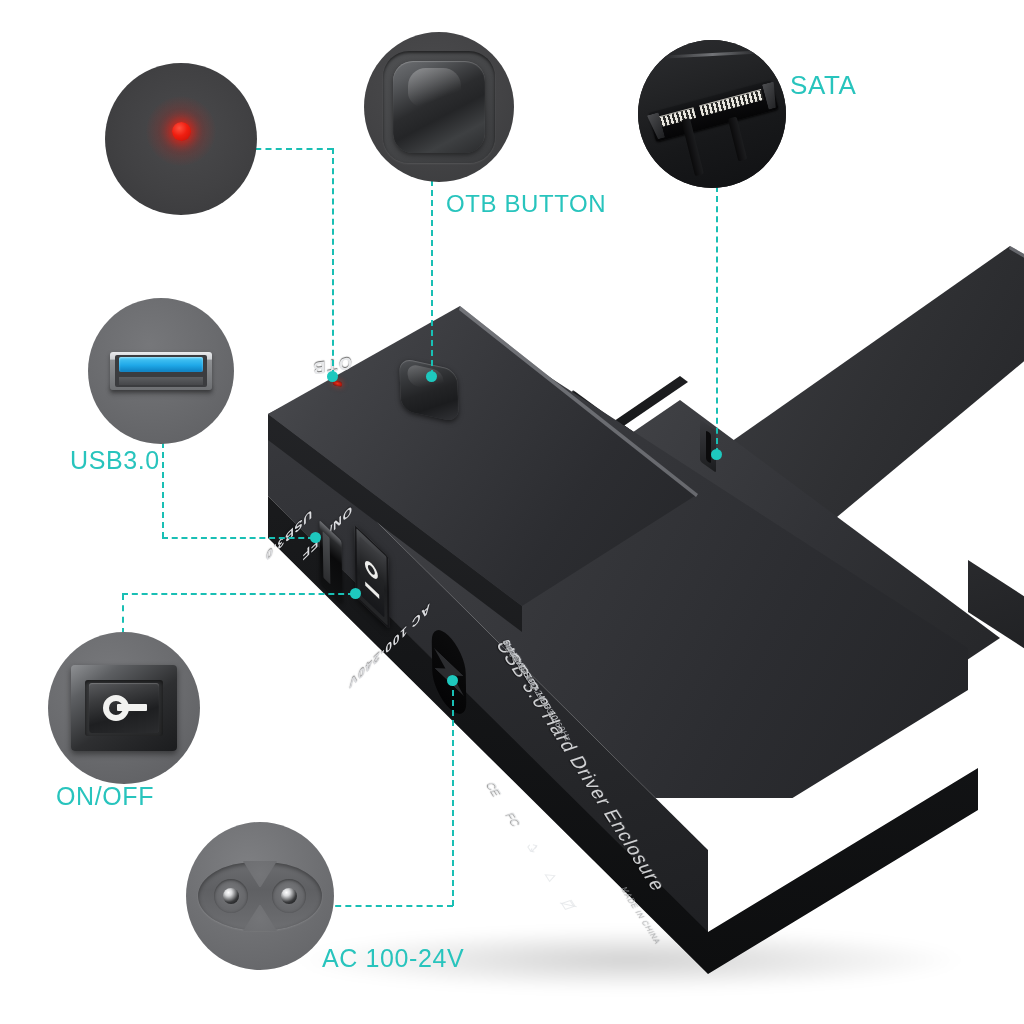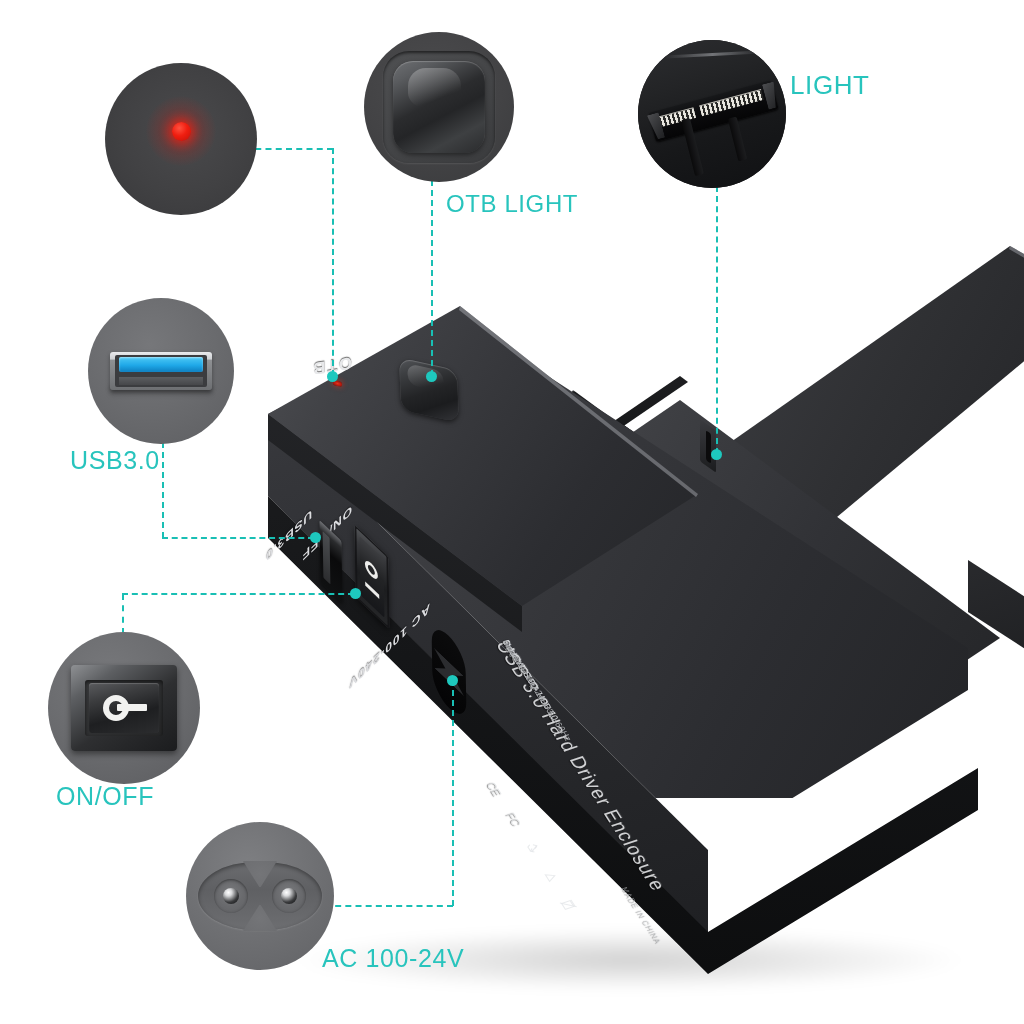--- a/index.html
+++ b/index.html
@@ -706,19 +706,19 @@
       <div class="ac-waist-b"></div>
       <div class="ac-hole left">
         <div class="ac-pin"></div>
       </div>
       <div class="ac-hole right">
         <div class="ac-pin"></div>
       </div>
     </div>
   </div>
 
-  <div class="clabel" style="left:446px;top:190px;font-size:24px;">OTB LIGHT</div>
-  <div class="clabel" style="left:790px;top:70px;font-size:26px;">LIGHT</div>
+  <div class="clabel" style="left:446px;top:190px;font-size:24px;">OTB BUTTON</div>
+  <div class="clabel" style="left:790px;top:70px;font-size:26px;">SATA</div>
   <div class="clabel" style="left:70px;top:446px;font-size:25px;">USB3.0</div>
   <div class="clabel" style="left:56px;top:782px;font-size:25px;">ON/OFF</div>
   <div class="clabel" style="left:322px;top:944px;font-size:25px;">AC 100-24V</div>
 
 </div>
 
 </body></html>

